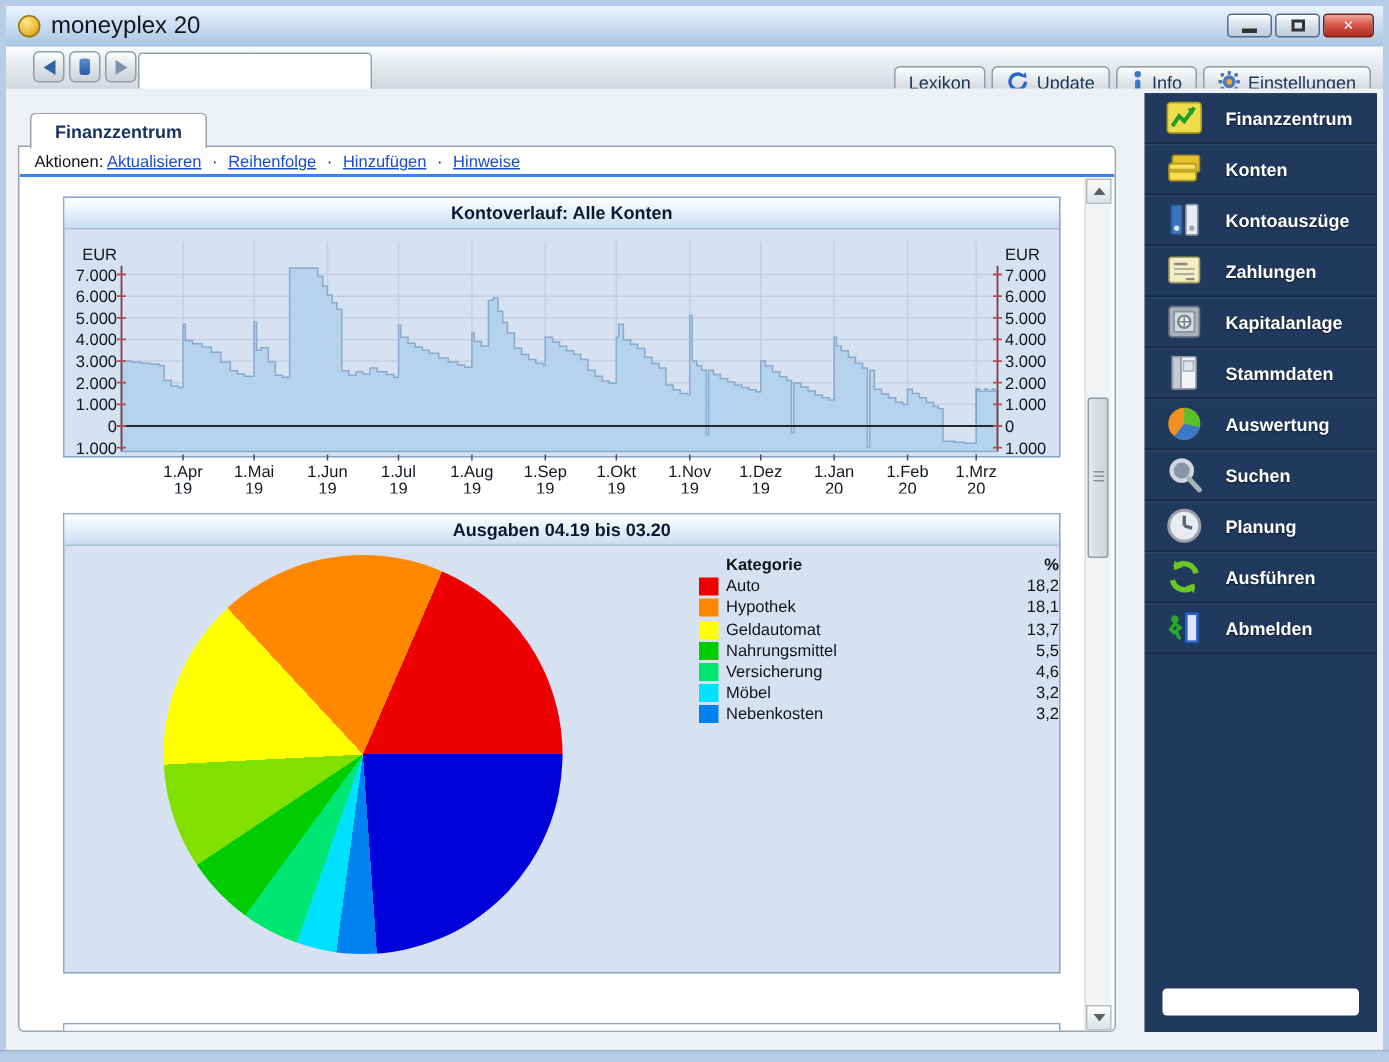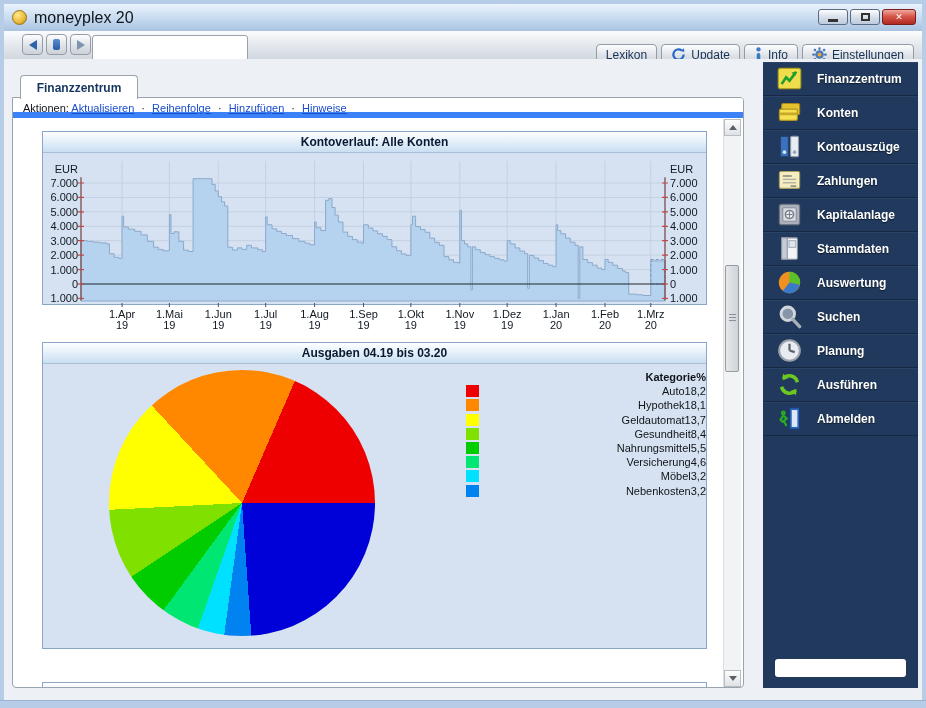--- a/index.html
+++ b/index.html
@@ -44,36 +44,36 @@
     padding:0 9px;gap:5px;font-size:12px;color:#1c3least;color:#1a3658;}
   .tb-btn .lbl{color:#173ciz;color:#173355;}
   
   .content-bg{position:absolute;left:4px;top:59px;width:918px;height:643px;background:#edf1f6;}
   .tab{position:absolute;left:20px;top:75px;width:116px;height:23px;background:#fff;
     border:1px solid #9aa4ae;border-bottom:none;border-radius:4px 4px 0 0;z-index:3;
     display:flex;align-items:center;justify-content:center;font-size:12px;font-weight:bold;color:#15355f;}
   .main-panel{position:absolute;left:12px;top:97px;width:732px;height:591px;background:#fff;
     border:1px solid #9aa4ae;border-radius:0 4px 4px 4px;z-index:2;overflow:hidden;box-sizing:border-box;}
   .actions-row{position:absolute;left:0;top:0;width:100%;height:20px;line-height:20px;
-    padding-left:10px;border-bottom:6px solid #3b82f6;font-size:11px;color:#101418;box-sizing:border-box;background:#fff;}
+    padding-left:10px;border-bottom:2px solid #3b82f6;font-size:11px;color:#101418;box-sizing:border-box;background:#fff;}
   .actions-row a{color:#1a4dcc;text-decoration:underline;cursor:pointer;}
   .actions-row .sep{color:#101418;margin:0 4px;text-decoration:none;}
   
   .chart-panel{position:absolute;left:29px;width:665px;border:1px solid #8ba7c7;
     background:#d6e2f1;box-sizing:border-box;}
   .chart-panel .hd{height:20px;background:linear-gradient(#feffff,#e6f1fa 45%,#c9def2);
     border-bottom:1px solid #a8bed6;display:flex;align-items:center;justify-content:center;
     font-size:12px;font-weight:bold;color:#0a1a33;}
   
   .pie{position:absolute;border-radius:50%;}
   .legend{position:absolute;width:240px;font-size:11px;color:#101418;}
   .lg-row{display:flex;align-items:center;height:14.2px;}
   .lg-row .sw{width:13px;height:12px;margin-right:5px;flex:0 0 auto;}
   .lg-row .sw.narrow{width:6px;height:15px;margin-left:4px;margin-right:8px;}
-  .lg-row .lab{flex:1;text-align:right;}
+  .lg-row .lab{flex:1;}
   .lg-row .pct{text-align:right;}
   .lg-row.header{font-weight:bold;}
   .lg-row.header .sw{visibility:hidden;}
   .lg-total{text-align:right;height:14.2px;line-height:14.2px;}
   
   .scrollbar{position:absolute;right:2px;top:21px;width:17px;height:568px;background:#f2f3f4;
     border-left:1px solid #dcdee0;}
   .sb-arrow{position:absolute;left:0;width:17px;height:17px;background:linear-gradient(#fdfdfd,#dfe2e5);
     border:1px solid #b9bdc2;box-sizing:border-box;display:flex;align-items:center;justify-content:center;}
   .tri-up{width:0;height:0;border-left:4px solid transparent;border-right:4px solid transparent;border-bottom:5px solid #5a6066;}
@@ -299,25 +299,20 @@
           <span class="sw" style="background:#ff8800"></span>
           <span class="lab">Hypothek</span>
           <span class="pct">18,1</span>
         </div>
         <div class="lg-row">
           <span class="sw" style="background:#ffff00"></span>
           <span class="lab">Geldautomat</span>
           <span class="pct">13,7</span>
         </div>
         <div class="lg-row">
-          <span class="sw" style="background:#80e000"></span>
-          <span class="lab">Gesundheit</span>
-          <span class="pct">8,4</span>
-        </div>
-        <div class="lg-row">
           <span class="sw" style="background:#00cc00"></span>
           <span class="lab">Nahrungsmittel</span>
           <span class="pct">5,5</span>
         </div>
         <div class="lg-row">
           <span class="sw" style="background:#00e673"></span>
           <span class="lab">Versicherung</span>
           <span class="pct">4,6</span>
         </div>
         <div class="lg-row">

